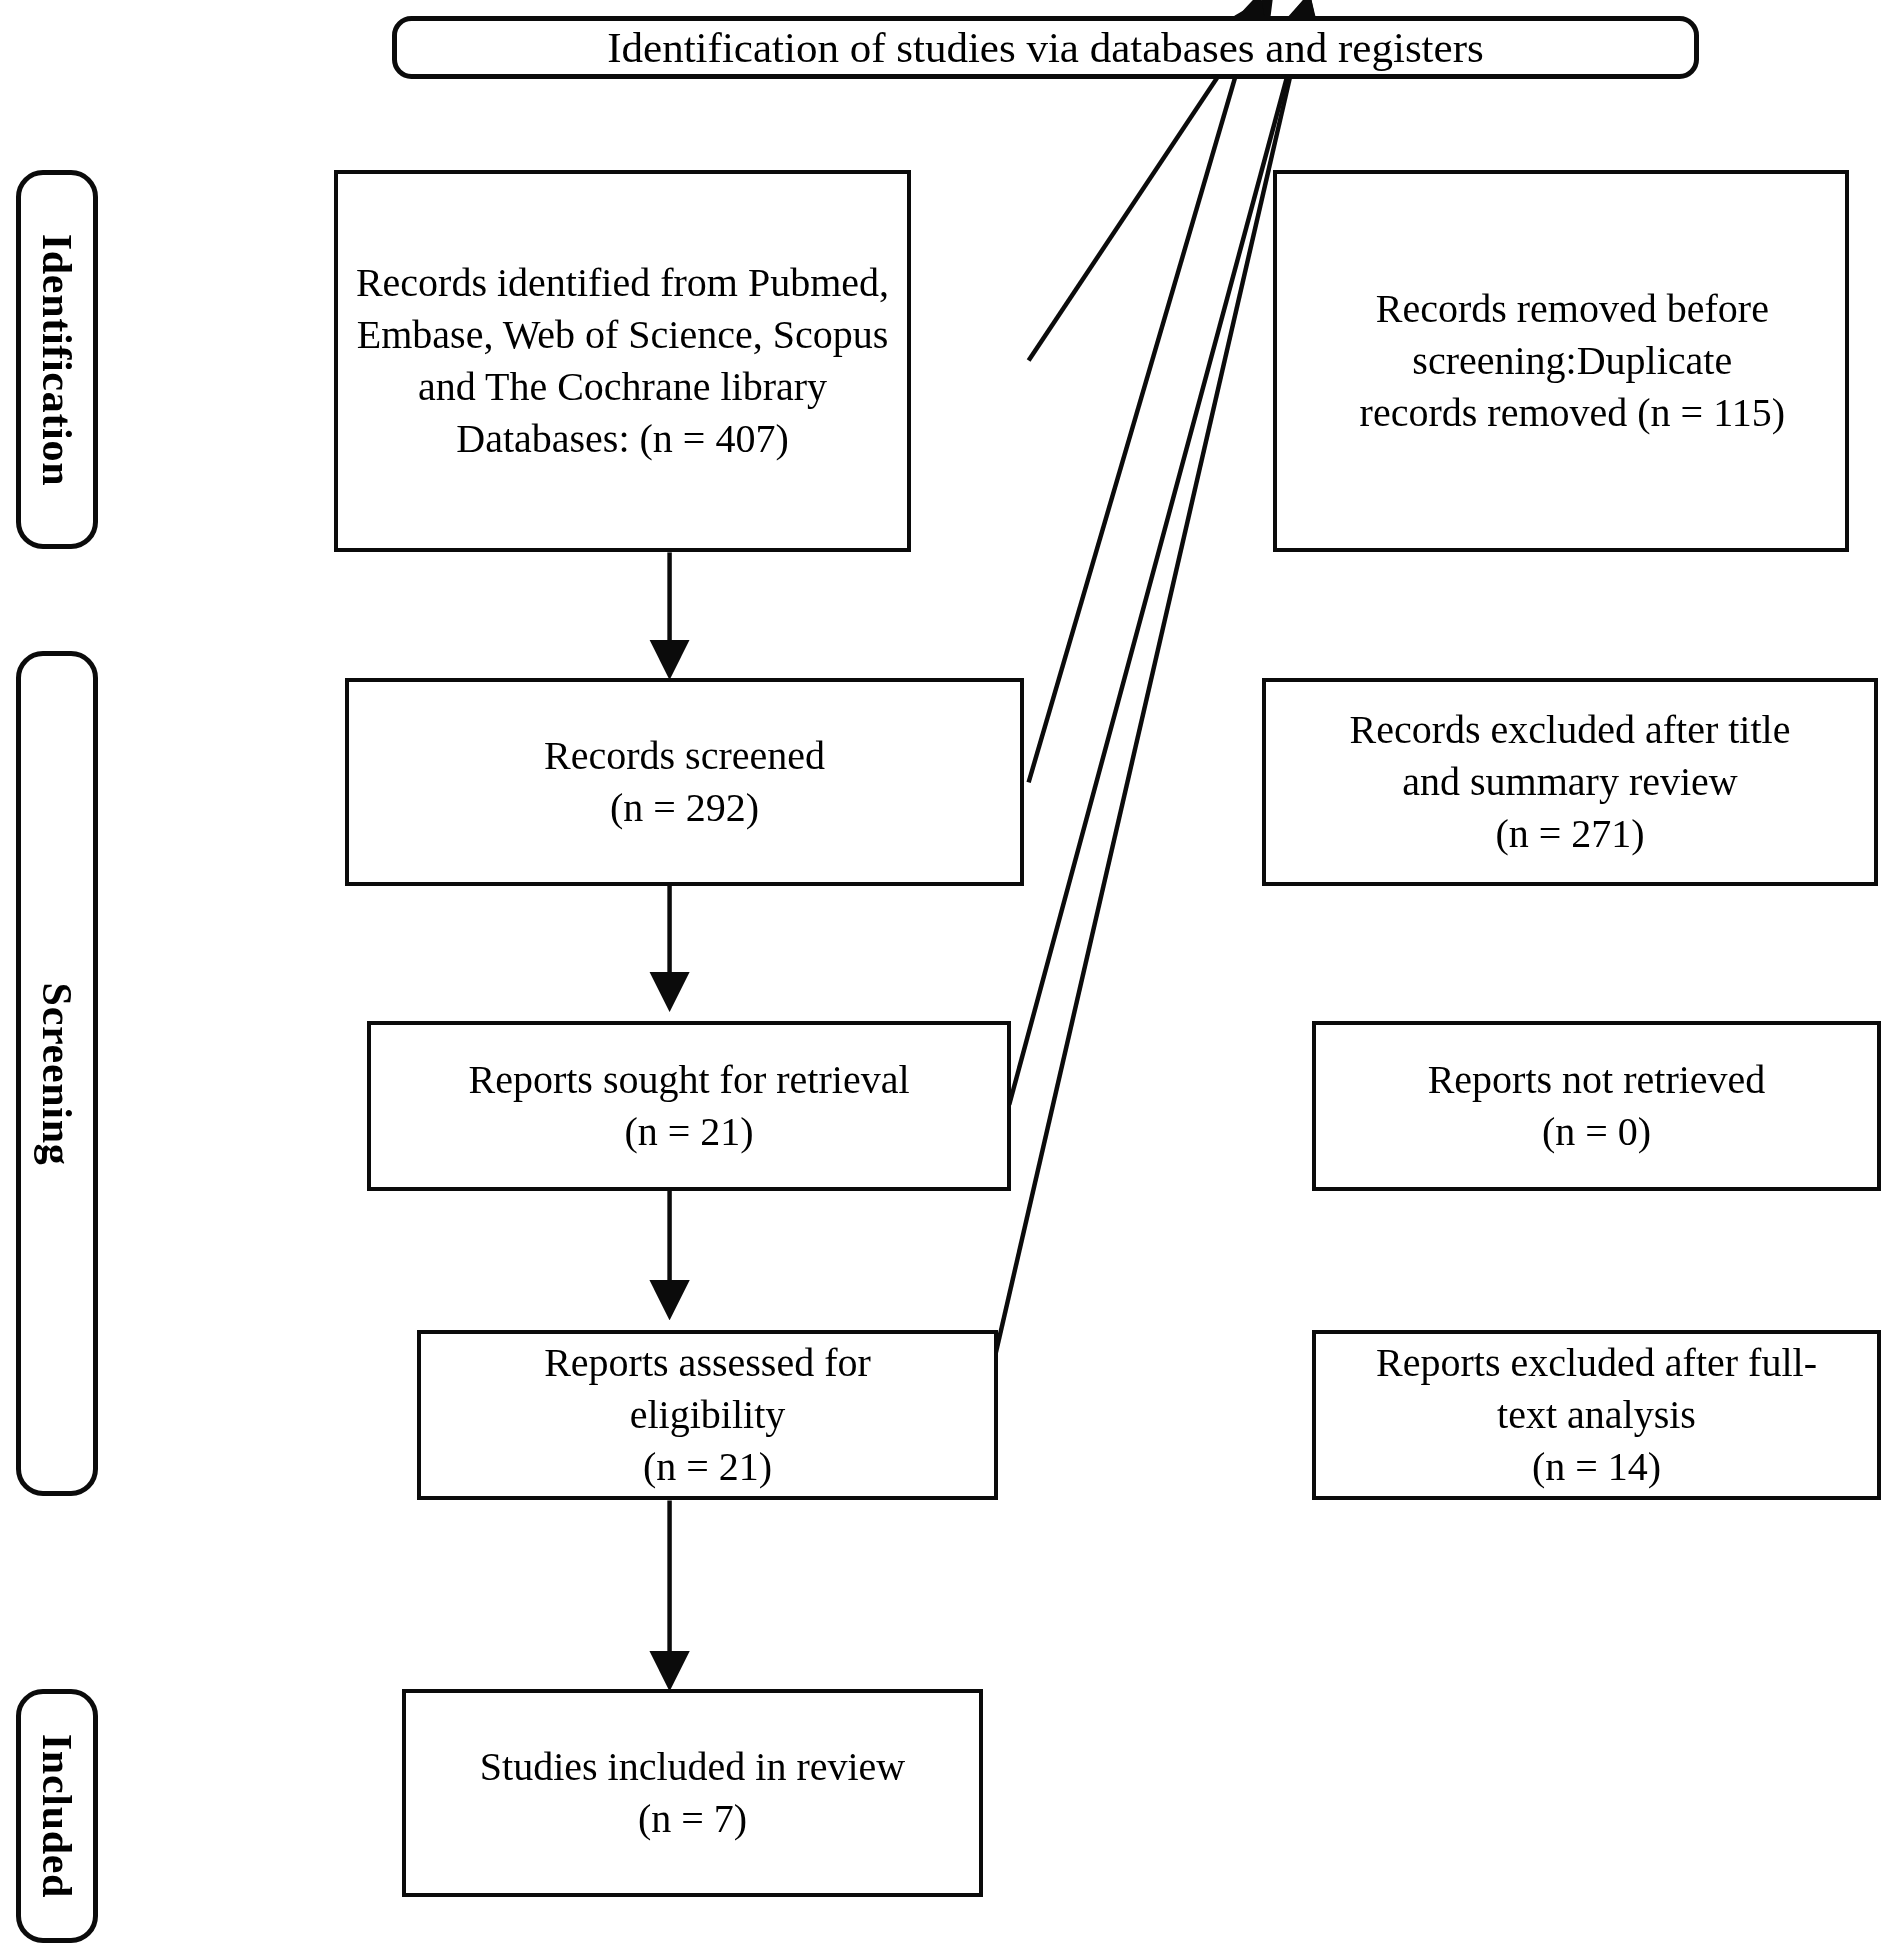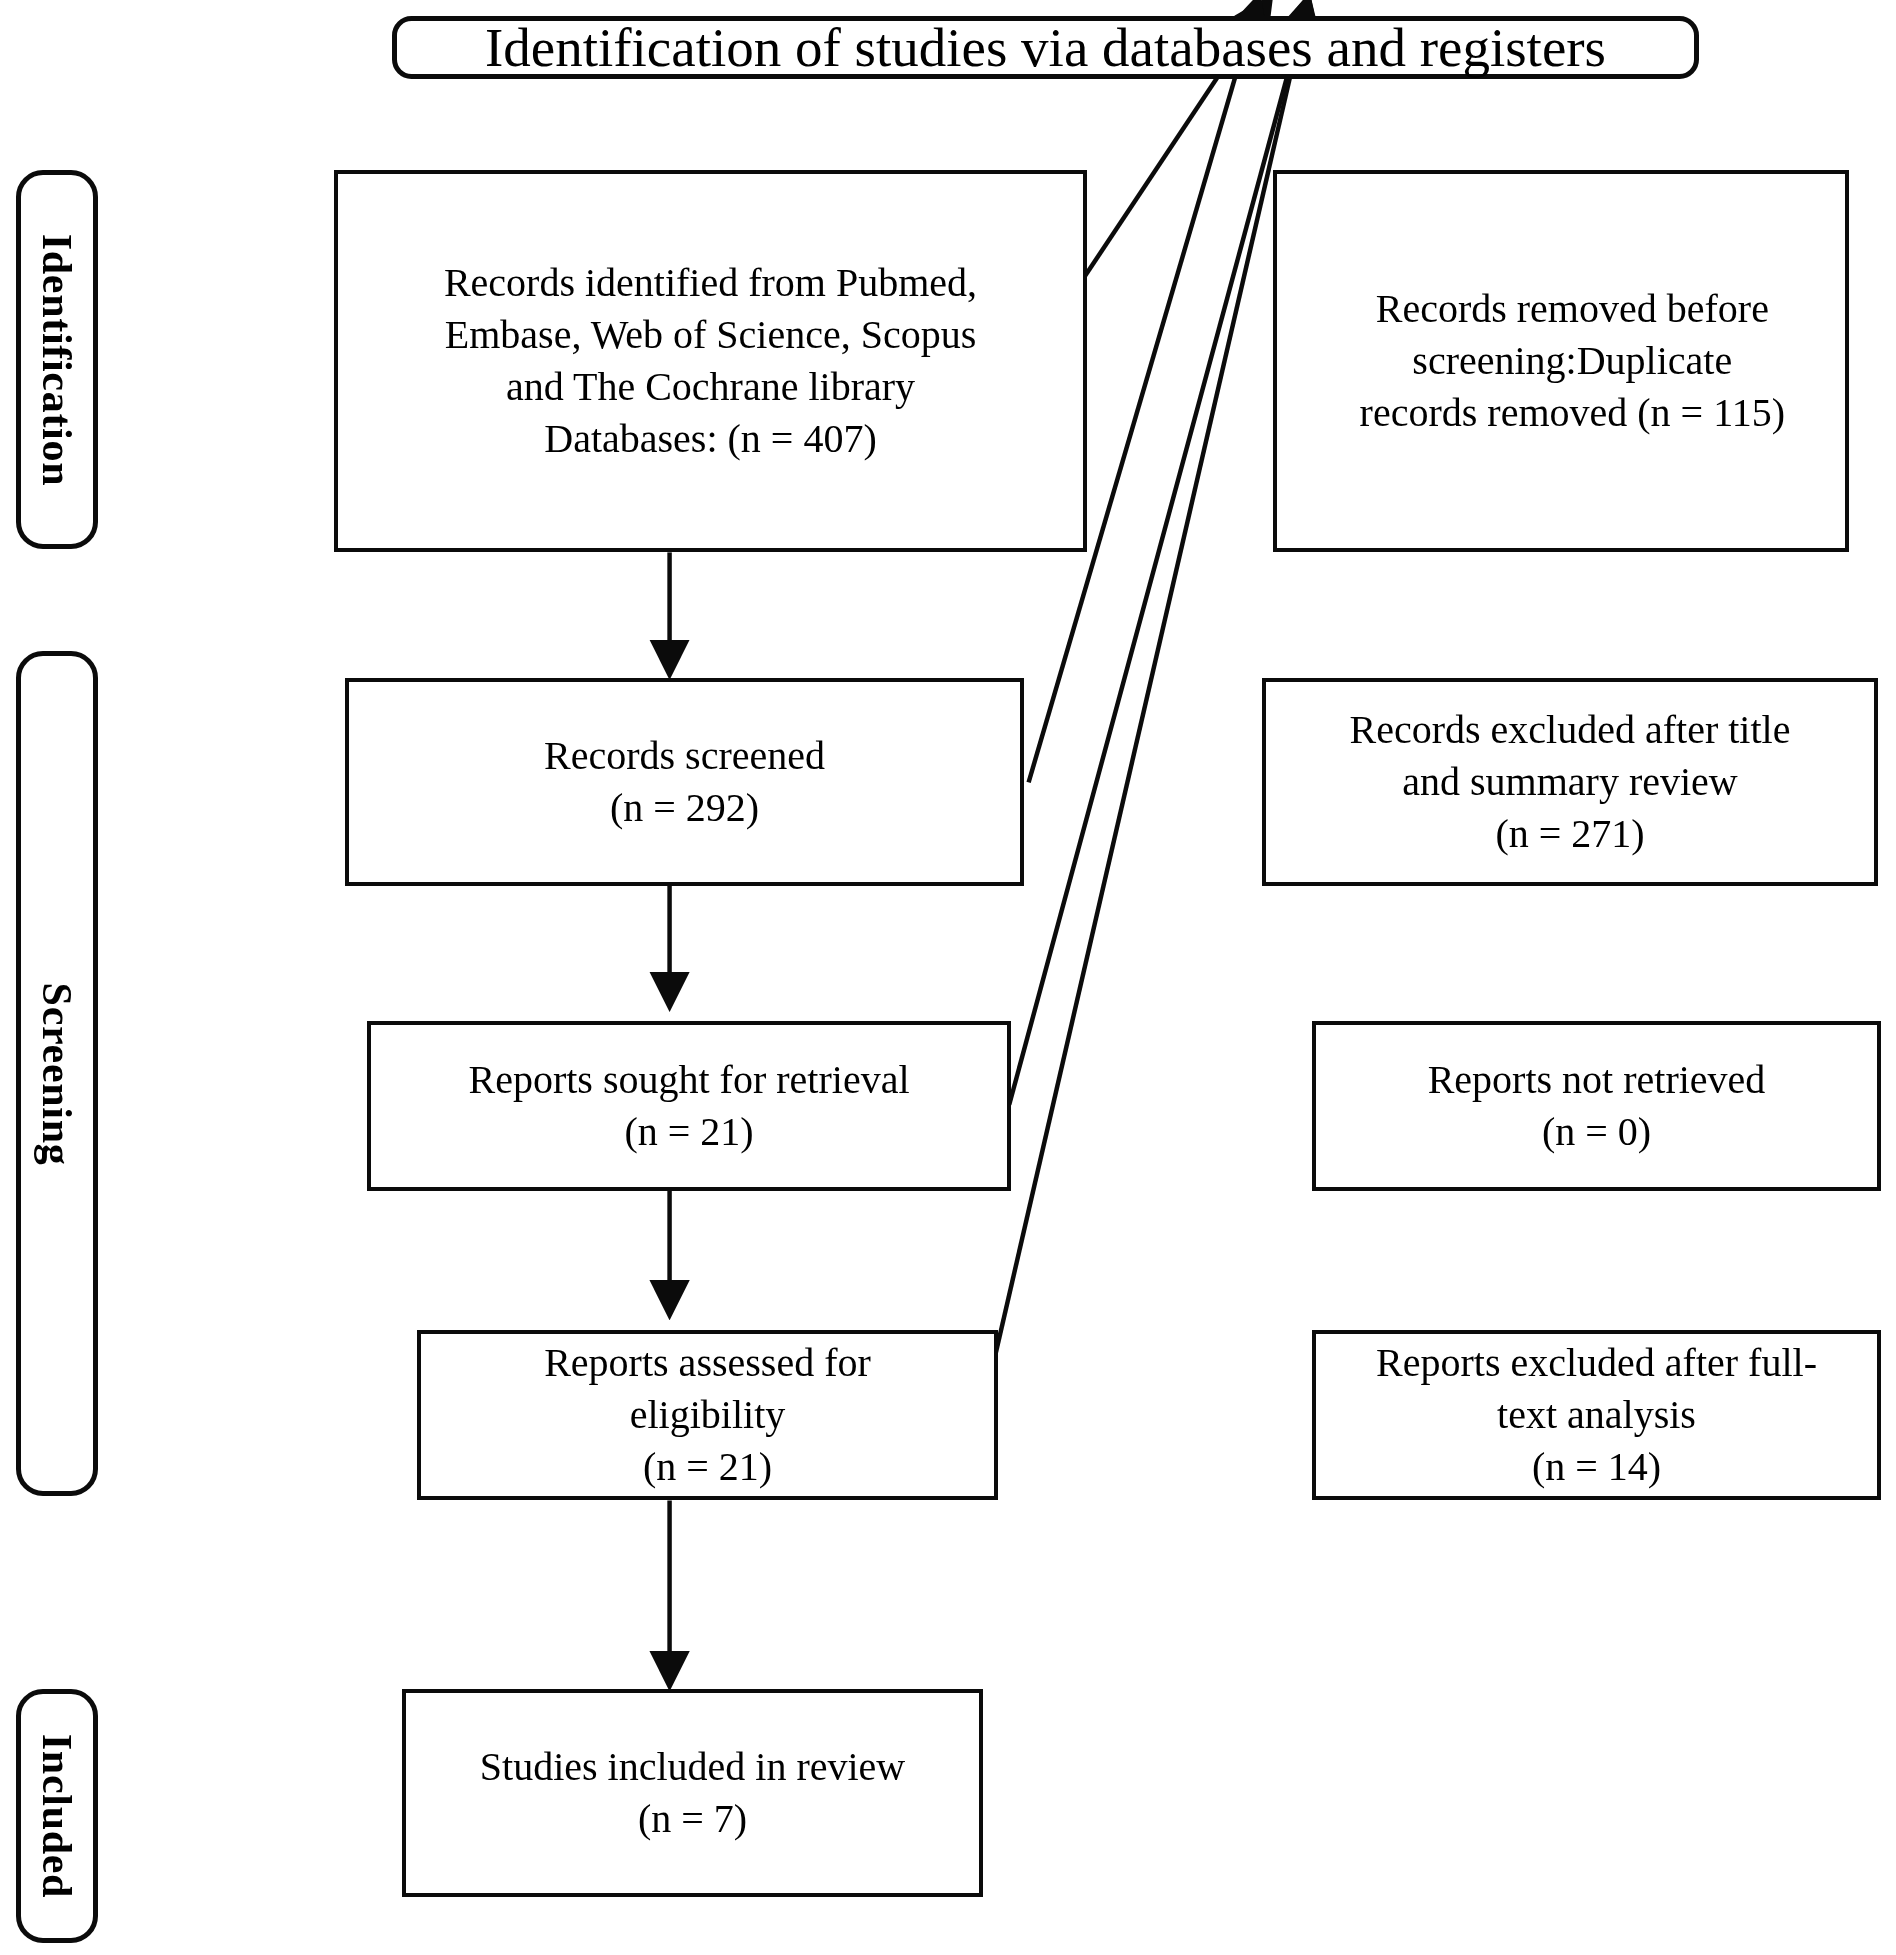--- a/index.html
+++ b/index.html
@@ -23,21 +23,21 @@
     line-height:1.30;
     font-size:40px;
     padding:7.5px 13.4px;
   }
   .box .txt{display:block;width:100%;white-space:pre-line;}
 
   
   .title-bar{
     border-radius:19.4px;
     border-width:5.2px;
-    font-size:55px;
+    font-size:43px;
   }
 
   
   .phase{
     position:absolute;
     box-sizing:border-box;
     background:#ffffff;
     border:5.2px solid #0b0b0b;
     border-radius:27px;
     display:flex;
@@ -94,21 +94,21 @@
   </div>
 
   <div class="phase" style="left:16.4px;top:651px;width:82px;height:845px;">
     <span class="vtxt">Screening</span>
   </div>
 
   <div class="phase" style="left:16.4px;top:1689px;width:82px;height:254px;">
     <span class="vtxt">Included</span>
   </div>
 
-  <div class="box" style="left:334px;top:170px;width:753px;height:382px;">
+  <div class="box" style="left:334px;top:170px;width:577px;height:382px;">
     <span class="txt">Records identified from Pubmed,
 Embase, Web of Science, Scopus
 and The Cochrane library
 Databases: (n = 407)</span>
   </div>
 
   <div class="box" style="left:345px;top:678px;width:679px;height:208px;">
     <span class="txt">Records screened
 (n = 292)</span>
   </div>

